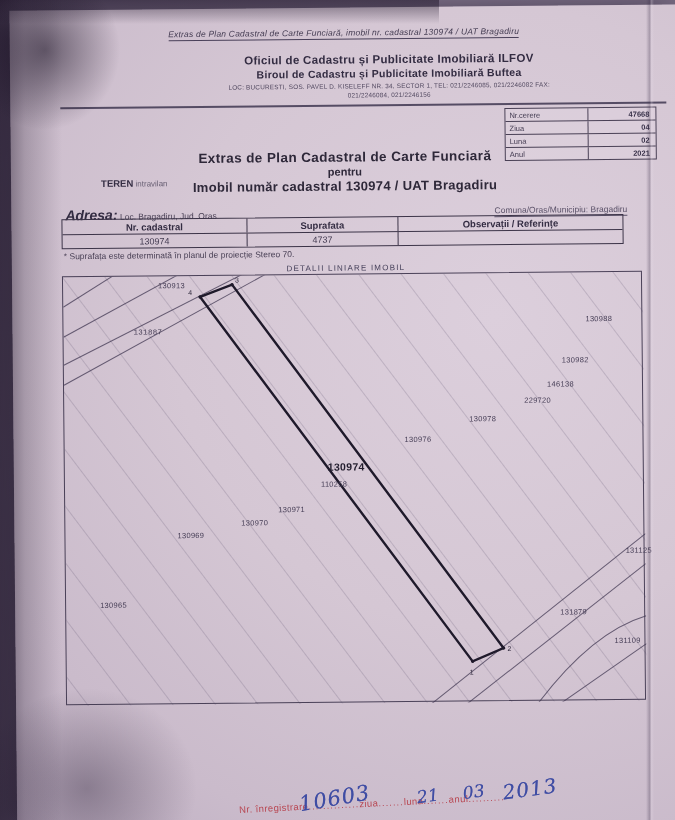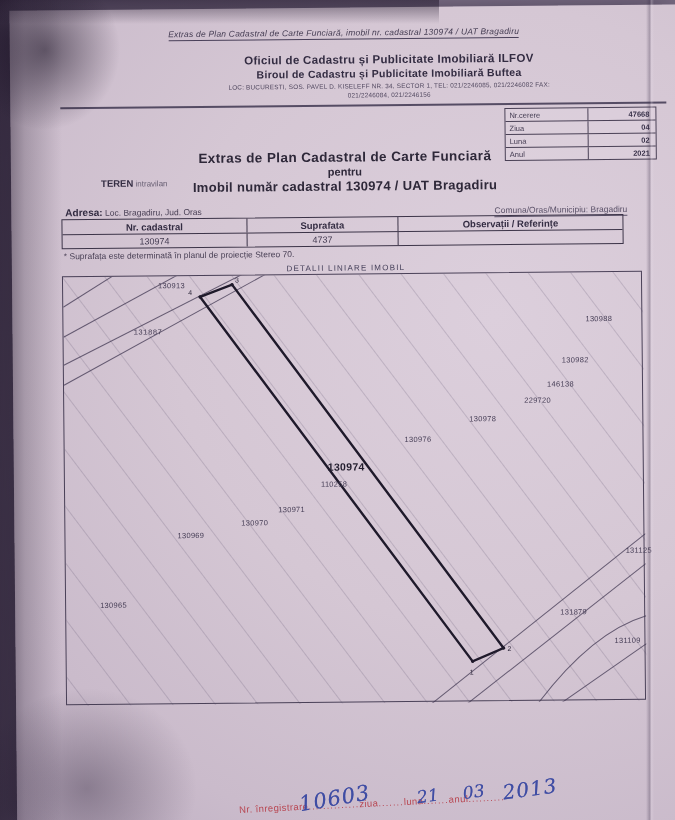--- a/index.html
+++ b/index.html
@@ -38,21 +38,21 @@
   
   .title { left:0; right:0; top:142px; text-align:center; color:#2e2839; }
   .title .t1 { font-size:13.5px; font-weight:bold; letter-spacing:0.4px; }
   .title .t2 { font-size:11px; font-weight:bold; margin-top:1px; }
   .title .t3 { font-size:13px; font-weight:bold; margin-top:1px; letter-spacing:0.3px; }
 
   .teren { left:54px; top:168px; font-size:8px;margin-left:36px; }
   .teren b { font-size:9.5px; color:#332c42; }
   .teren .val { color:#6a6175; }
   .adresa { left:54px; top:197px; font-size:8.5px; color:#4a4156; }
-  .adresa b { font-size:10px; color:#332c42; }
+  .adresa b { font-size:14px; color:#332c42;font-style:italic; }
   .comuna { right:52px; top:199px; font-size:8.5px; color:#5a5168; border-bottom:1px solid #5a5168; padding-bottom:1px; }
 
   
   .ptable { left:50px; top:209px; width:562px; border:1.2px solid #3c3448; }
   .prow { display:flex; }
   .prow.head { border-bottom:1.2px solid #3c3448; font-weight:bold; }
   .pcell { padding:1.5px 2px; text-align:center; font-size:9.5px; color:#332c42; }
   .prow.body .pcell { font-size:9px; color:#443c52; font-weight:normal; }
   .c1 { width:33%; border-right:1.2px solid #3c3448; }
   .c2 { width:27%; border-right:1.2px solid #3c3448; }

